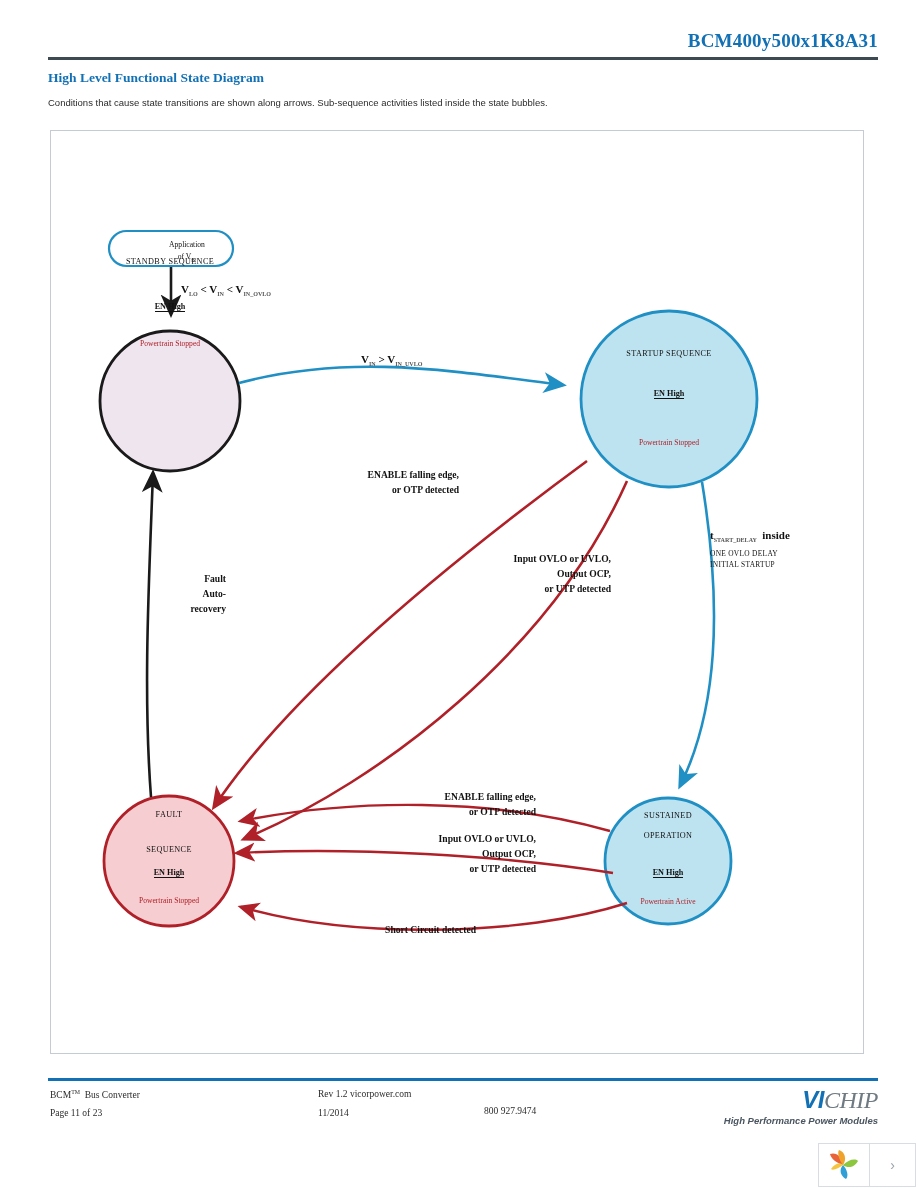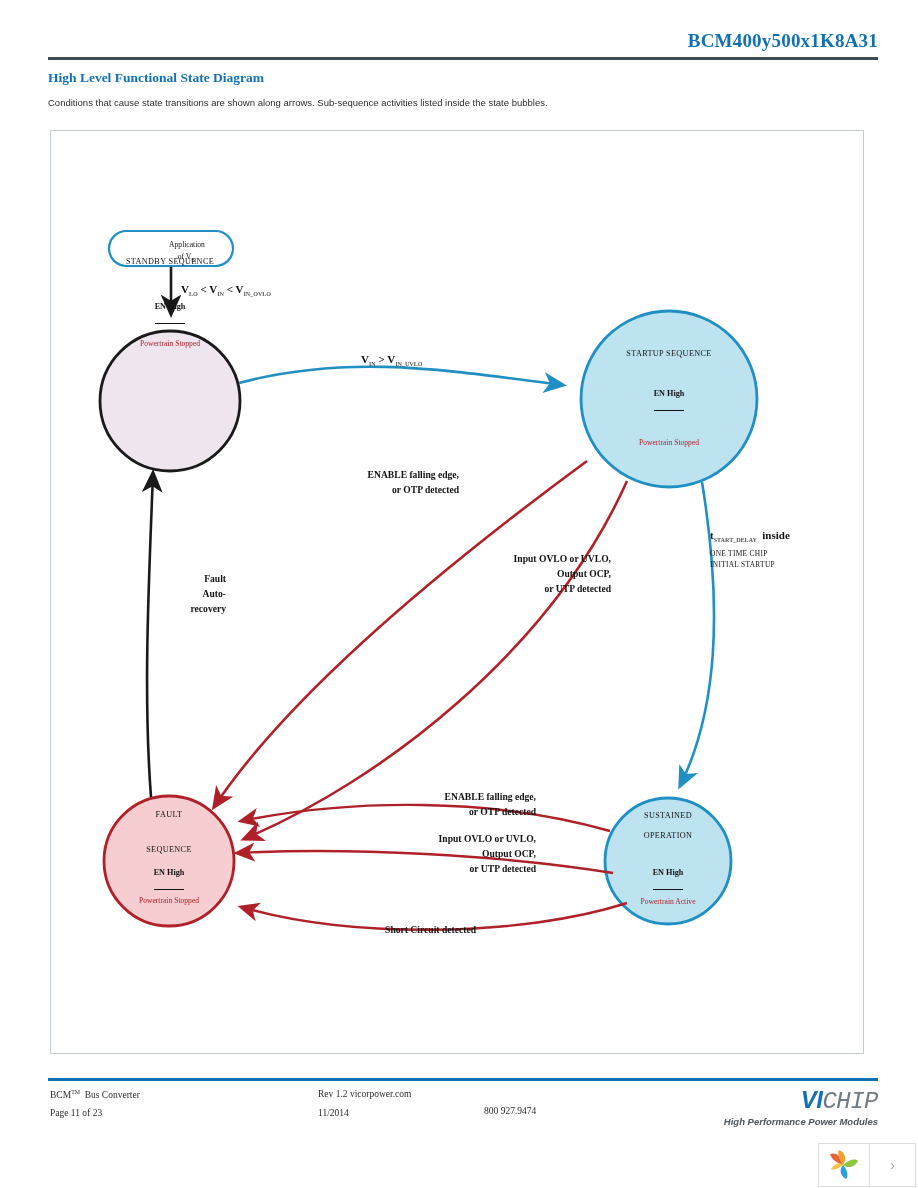--- a/index.html
+++ b/index.html
@@ -49,21 +49,21 @@
   .bub-txt{position:absolute;text-align:center;pointer-events:none;}
   .bub-name{
     font-family:"Liberation Serif", serif;
     font-size:8.2px;color:#111;letter-spacing:.35px;
     font-weight:normal;white-space:nowrap;
   }
   .bub-en{
     font-family:"Liberation Serif", serif;
     font-size:8.2px;color:#111;font-weight:bold;white-space:nowrap;
   }
-  .bub-en u{text-decoration:none;border-bottom:1px solid #111;padding-bottom:12px;}
+  .bub-en u{text-decoration:none;border-bottom:1px solid #111;padding-bottom:0px;}
   .bub-pt{
     font-family:"Liberation Serif", serif;
     font-size:7.6px;color:#b02028;white-space:nowrap;
   }
   .start-txt{
     font-family:"Liberation Serif", serif;
     font-size:7.6px;color:#111;white-space:nowrap;text-align:center;margin-left:16px;
   }
   sub{font-size:62%;}
 
@@ -102,21 +102,21 @@
   .f-txt sup{font-size:62%;}
   .vichip{
     position:absolute;right:40px;top:1086px;text-align:right;
   }
   .vichip .vi{
     font-family:"Liberation Sans", sans-serif;
     font-weight:bold;font-style:italic;font-size:24px;color:#1271b5;
     letter-spacing:-0.5px;
   }
   .vichip .chip{
-    font-family:Liberation Mono, monospace;
+    font-family:Liberation Serif, serif;
     font-weight:normal;font-style:italic;font-size:24px;color:#6f7a82;
     letter-spacing:-0.5px;
   }
   .vichip .tag{
     font-family:"Liberation Sans", sans-serif;
     font-style:italic;font-weight:bold;font-size:9.5px;color:#4a5560;
     margin-top:1px;
   }
 
   
@@ -217,21 +217,21 @@
     </div>
 
     <div class="cond-v" style="left:310px;top:222px;">
       <span>V</span><sub>IN</sub><span> &gt; V</span><sub>IN_UVLO</sub>
     </div>
 
     <div class="cond-v" style="left:659px;top:398px;">
       <span>t</span><sub>START_DELAY</sub>&nbsp;&nbsp;<span>inside</span>
     </div>
     <div class="delay-note" style="left:659px;top:418px;">
-      <div>ONE TIME CHIP</div>
+      <div>ONE OVLO DELAY</div>
       <div>INITIAL STARTUP</div>
     </div>
 
     <div class="edge-lbl c" style="left:218px;top:336px;width:190px;">
       <div>ENABLE falling edge,</div>
       <div>or OTP detected</div>
     </div>
 
     <div class="edge-lbl c" style="left:370px;top:420px;width:190px;">
       <div>Input OVLO or UVLO,</div>

